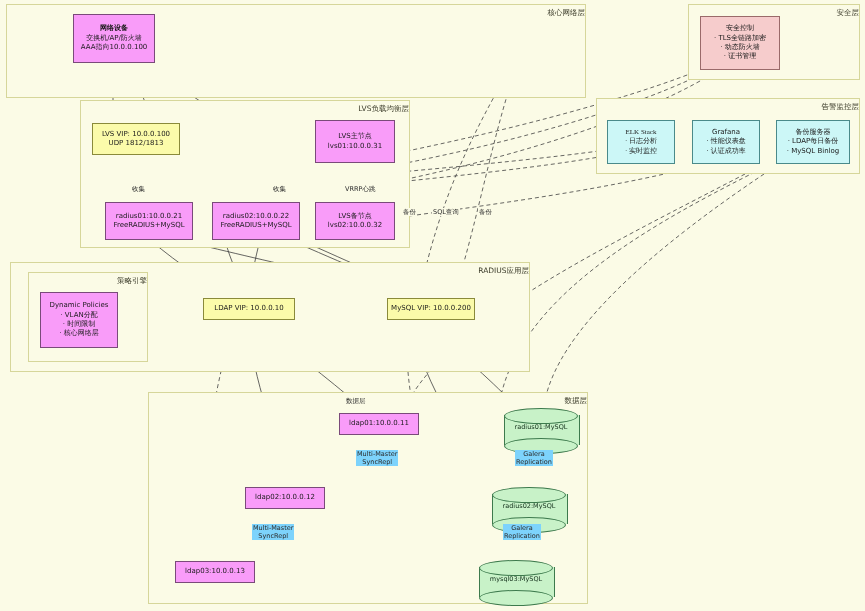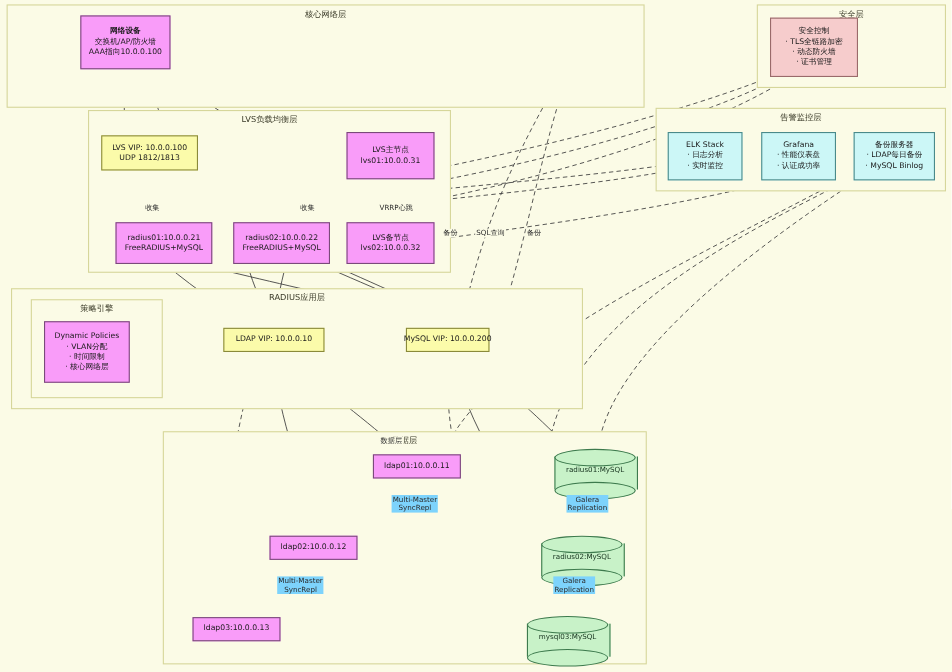--- a/index.html
+++ b/index.html
@@ -1,21 +1,21 @@
 <!DOCTYPE html>
 <html><head>
 <meta charset="utf-8">
 <style>
   html,body{margin:0;padding:0;background:#ffffff;}
   body{font-family:"DejaVu Sans","Liberation Sans",sans-serif;}
   #canvas{position:relative;width:865px;height:611px;background:#fbfbe6;overflow:hidden;}
   svg.edges{position:absolute;left:0;top:0;width:865px;height:611px;pointer-events:none;}
 
   .group{position:absolute;border:1px solid #d6d69a;background:#fbfbe6;box-sizing:border-box;}
-  .group > .gtitle{position:absolute;top:3px;left:0;width:100%;text-align:center;font-size:7.5px;color:#3a3a28;}
+  .group > .gtitle{position:absolute;top:3px;left:0;width:100%;text-align:right;font-size:7.5px;color:#3a3a28;}
 
   .node{position:absolute;box-sizing:border-box;border:1px solid #6b4a6b;
         display:flex;flex-direction:column;align-items:center;justify-content:center;
         font-size:7px;line-height:1.35;color:#1a1a1a;text-align:center;padding:2px 3px;}
   .node.pink{background:#f99cf9;border-color:#7a4a7a;}
   .node.yellow{background:#fbfbaa;border-color:#8a8a3a;}
   .node.red{background:#f6cccc;border-color:#9a6a6a;}
   .node.cyan{background:#ccf7f7;border-color:#4a8a8a;}
   .node .ln{display:block;white-space:nowrap;}
   .node .hd{font-weight:bold;}
@@ -136,21 +136,21 @@
     <span class="ln">AAA指向10.0.0.100</span>
   </div>
 
   <div class="node red" style="left:700px;top:16px;width:80px;height:54px;">
     <span class="ln">安全控制</span>
     <span class="ln">· TLS全链路加密</span>
     <span class="ln">· 动态防火墙</span>
     <span class="ln">· 证书管理</span>
   </div>
 
-  <div class="node cyan" style="left:607px;top:120px;width:68px;height:44px;">
+  <div class="node cyan" style="left:607px;top:120px;width:68px;height:44px;font-family:Liberation Serif, serif;">
     <span class="ln">ELK Stack</span>
     <span class="ln">· 日志分析</span>
     <span class="ln">· 实时监控</span>
   </div>
 
   <div class="node cyan" style="left:692px;top:120px;width:68px;height:44px;">
     <span class="ln">Grafana</span>
     <span class="ln">· 性能仪表盘</span>
     <span class="ln">· 认证成功率</span>
   </div>
@@ -190,21 +190,21 @@
     <span class="ln">Dynamic Policies</span>
     <span class="ln">· VLAN分配</span>
     <span class="ln">· 时间限制</span>
     <span class="ln">· 核心网络层</span>
   </div>
 
   <div class="node yellow" style="left:203px;top:298px;width:92px;height:22px;">
     <span class="ln">LDAP VIP: 10.0.0.10</span>
   </div>
 
-  <div class="node yellow" style="left:369px;top:298px;width:76px;height:22px;">
+  <div class="node yellow" style="left:387px;top:298px;width:88px;height:22px;">
     <span class="ln">MySQL VIP: 10.0.0.200</span>
   </div>
 
   <div class="node pink" style="left:339px;top:413px;width:80px;height:22px;">
     <span class="ln">ldap01:10.0.0.11</span>
   </div>
 
   <div class="node pink" style="left:245px;top:487px;width:80px;height:22px;">
     <span class="ln">ldap02:10.0.0.12</span>
   </div>

